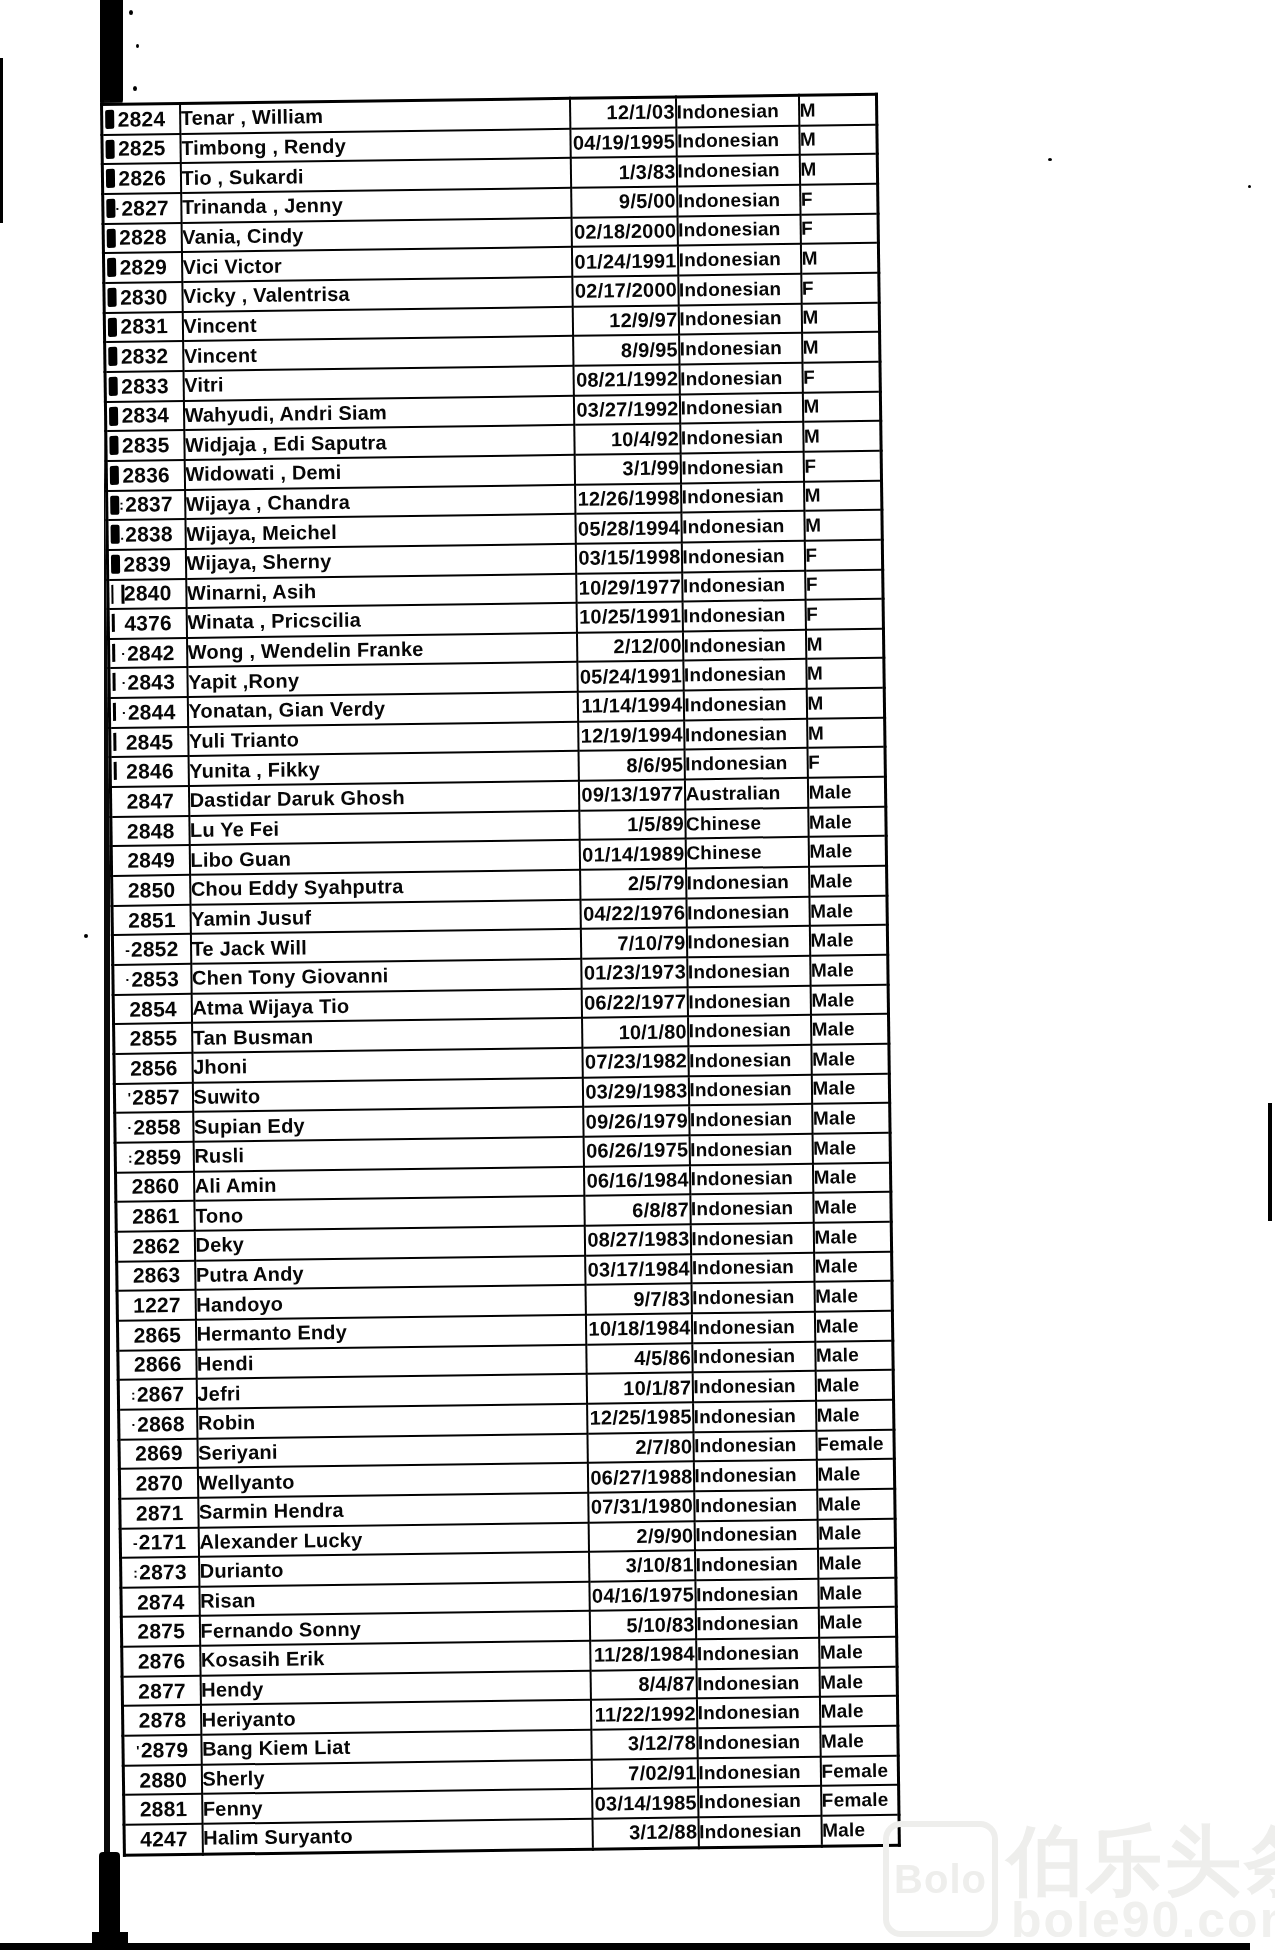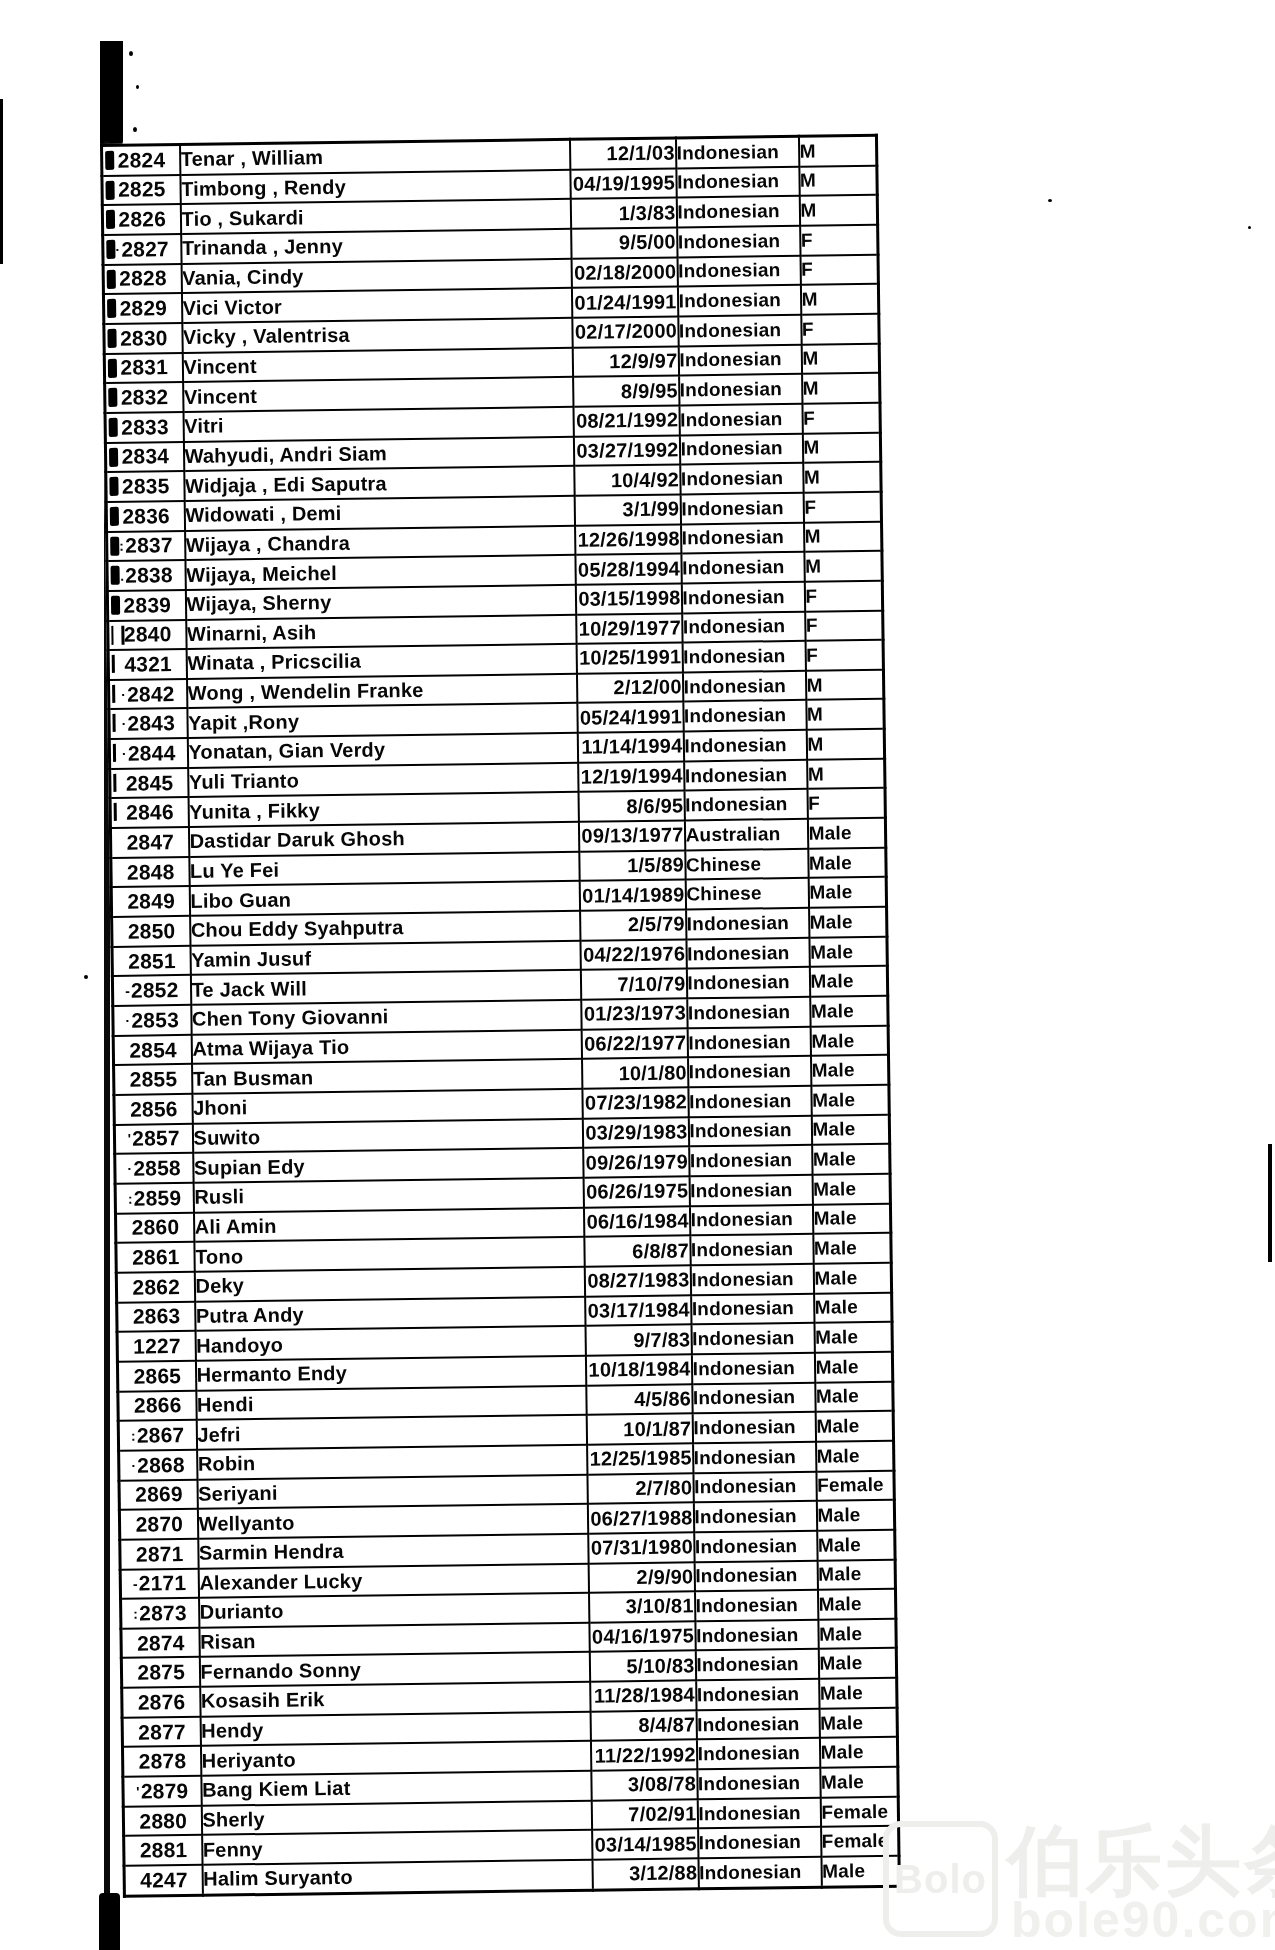--- a/index.html
+++ b/index.html
@@ -4,21 +4,21 @@
 <style>
   html,body{margin:0;padding:0;}
   body{
     width:1275px;height:1950px;
     background:#ffffff;
     font-family:"Liberation Sans", sans-serif;
     position:relative;
     overflow:hidden;
     color:#070707;
   }
-  .page{position:absolute;inset:0;background:#fff;margin-top:41px;}
+  .page{position:absolute;inset:0;background:#fff;}
 
   
   .artifact{position:absolute;background:#000;}
   .a-topbar{left:100px;top:0;width:23px;height:108px;border-radius:0 0 8px 6px;}
   .a-spine{left:104px;top:100px;width:6px;height:1760px;background:#090909;}
   .a-bottombar{left:99px;top:1852px;width:21px;height:92px;border-radius:4px 4px 0 0;}
   .a-bottombase{left:92px;top:1932px;width:36px;height:13px;}
   .a-leftline{left:0;top:58px;width:3px;height:165px;}
   .a-bottomline{left:0;top:1943px;width:1250px;height:7px;}
   .a-rightline{left:1268px;top:1103px;width:4px;height:118px;}
@@ -260,21 +260,21 @@
     <td class="cell-id">
       <span class="mark mark-double"></span><span class="prefix"></span><span>2840</span>
     </td>
     <td class="cell-name"><span>Winarni, Asih</span></td>
     <td class="cell-date"><span>10/29/1977</span></td>
     <td class="cell-nat"><span>Indonesian</span></td>
     <td class="cell-gen"><span>F</span></td>
   </tr>
           <tr>
     <td class="cell-id">
-      <span class="mark mark-thin"></span><span class="prefix"></span><span>4321</span>
+      <span class="mark mark-thin"></span><span class="prefix"></span><span>4376</span>
     </td>
     <td class="cell-name"><span>Winata , Pricscilia</span></td>
     <td class="cell-date"><span>10/25/1991</span></td>
     <td class="cell-nat"><span>Indonesian</span></td>
     <td class="cell-gen"><span>F</span></td>
   </tr>
           <tr>
     <td class="cell-id">
       <span class="mark mark-thin"></span><span class="prefix">·</span><span>2842</span>
     </td>
@@ -605,21 +605,21 @@
     <td class="cell-name"><span>Heriyanto</span></td>
     <td class="cell-date"><span>11/22/1992</span></td>
     <td class="cell-nat"><span>Indonesian</span></td>
     <td class="cell-gen"><span>Male</span></td>
   </tr>
           <tr>
     <td class="cell-id">
       <span class="prefix">'</span><span>2879</span>
     </td>
     <td class="cell-name"><span>Bang Kiem Liat</span></td>
-    <td class="cell-date"><span>3/08/78</span></td>
+    <td class="cell-date"><span>3/12/78</span></td>
     <td class="cell-nat"><span>Indonesian</span></td>
     <td class="cell-gen"><span>Male</span></td>
   </tr>
           <tr>
     <td class="cell-id">
       <span class="prefix"></span><span>2880</span>
     </td>
     <td class="cell-name"><span>Sherly</span></td>
     <td class="cell-date"><span>7/02/91</span></td>
     <td class="cell-nat"><span>Indonesian</span></td>

